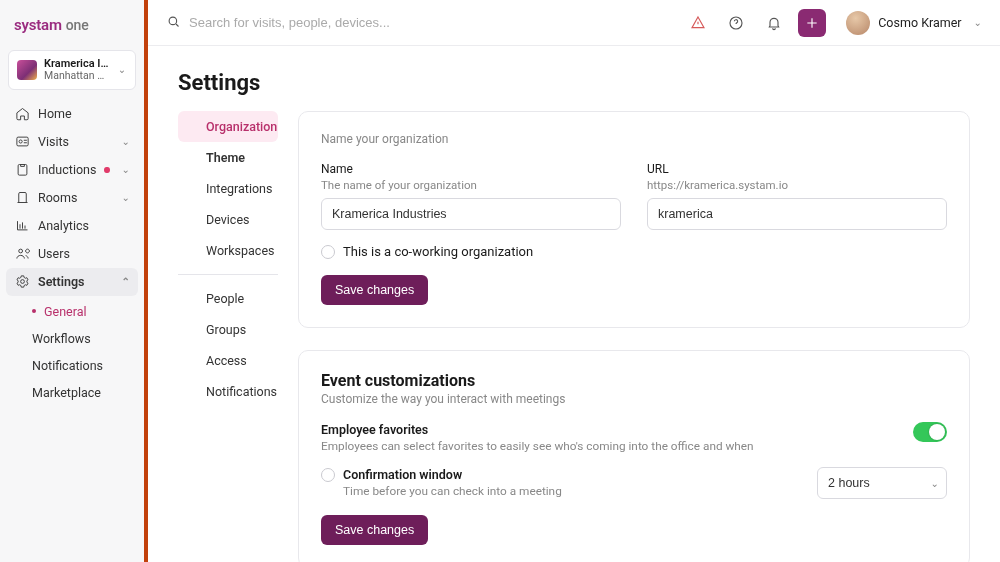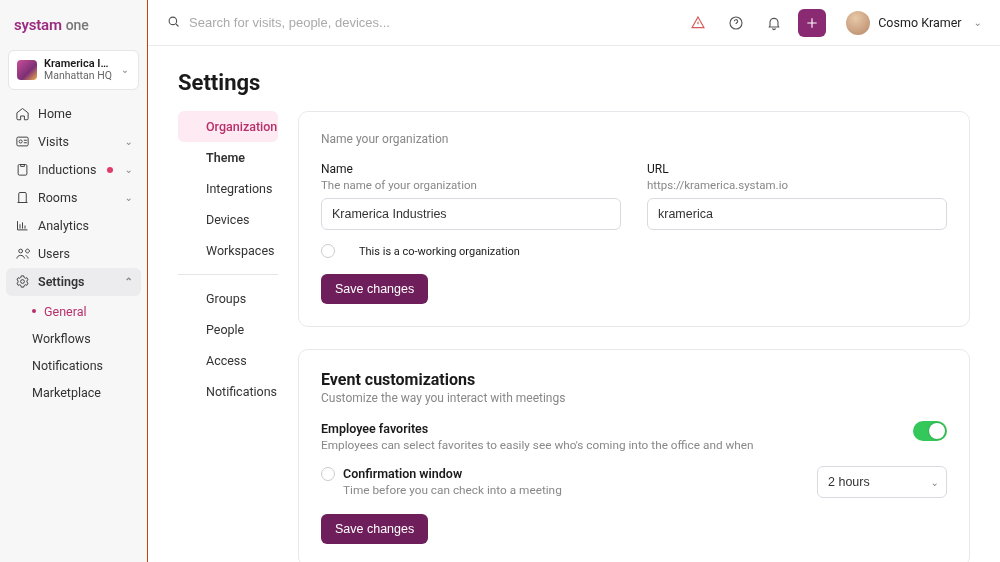--- a/index.html
+++ b/index.html
@@ -12,21 +12,21 @@
     width: 1000px;
     height: 562px;
     overflow: hidden;
     display: flex;
   }
 
   
   .sidebar {
     width: 148px;
     background: #f7f7f8;
-    border-right: 1px solid #c2410c;
+    border-right: 4px solid #c2410c;
     display: flex;
     flex-direction: column;
     padding-top: 8px;
   }
   .logo {
     padding: 8px 14px 12px 14px;
     display: flex;
     align-items: baseline;
     gap: 1px;
     font-weight: 600;
@@ -137,21 +137,21 @@
 
   .form-row { display:flex; gap:26px; }
   .form-col { flex:1; display:flex; flex-direction:column; min-width:0; }
   .f-label { font-size:12px; font-weight:400; margin-bottom:2px; }
   .f-help  { font-size:11.5px; color:#888; margin-bottom:6px; }
   .f-input, .f-select {
     height:32px; border:1px solid #d9d9df; border-radius:6px; padding:0 10px;
     font-size:12.5px; color:#333; background:#fff; outline:none;
   }
 
-  .check-row { display:flex; align-items:center; gap:24px; margin-top:14px; font-size:11px; }
+  .check-row { display:flex; align-items:center; gap:8px; margin-top:14px; font-size:13px; }
   .faux-check { width:14px; height:14px; border:1.5px solid #c9c9cf; border-radius:50%; cursor:pointer; }
 
   .btn-primary {
     margin-top:16px; background:#6e1e5a; color:#fff; border:none; border-radius:6px;
     padding:8px 14px; font-size:12.5px; font-weight:500; cursor:pointer;
   }
 
   .row-between { display:flex; align-items:flex-start; justify-content:space-between; gap:20px; }
   .sub-title { font-size:12.5px; font-weight:600; }
   .sub-desc  { font-size:11.8px; color:#888; margin-top:2px; }
@@ -315,22 +315,22 @@
 
     <div class="settings-wrap">
 
       <nav class="settings-nav">
         <div class="sn-item active">Organization</div>
         <div class="sn-item bold">Theme</div>
         <div class="sn-item">Integrations</div>
         <div class="sn-item">Devices</div>
         <div class="sn-item">Workspaces</div>
         <div class="sn-div"></div>
+        <div class="sn-item">People</div>
         <div class="sn-item">Groups</div>
-        <div class="sn-item">People</div>
         <div class="sn-item">Access</div>
         <div class="sn-item">Notifications</div>
       </nav>
 
       <div class="settings-body">
 
         <section class="card">
           <div class="card-sub">Name your organization</div>
 
           <div class="form-row">

